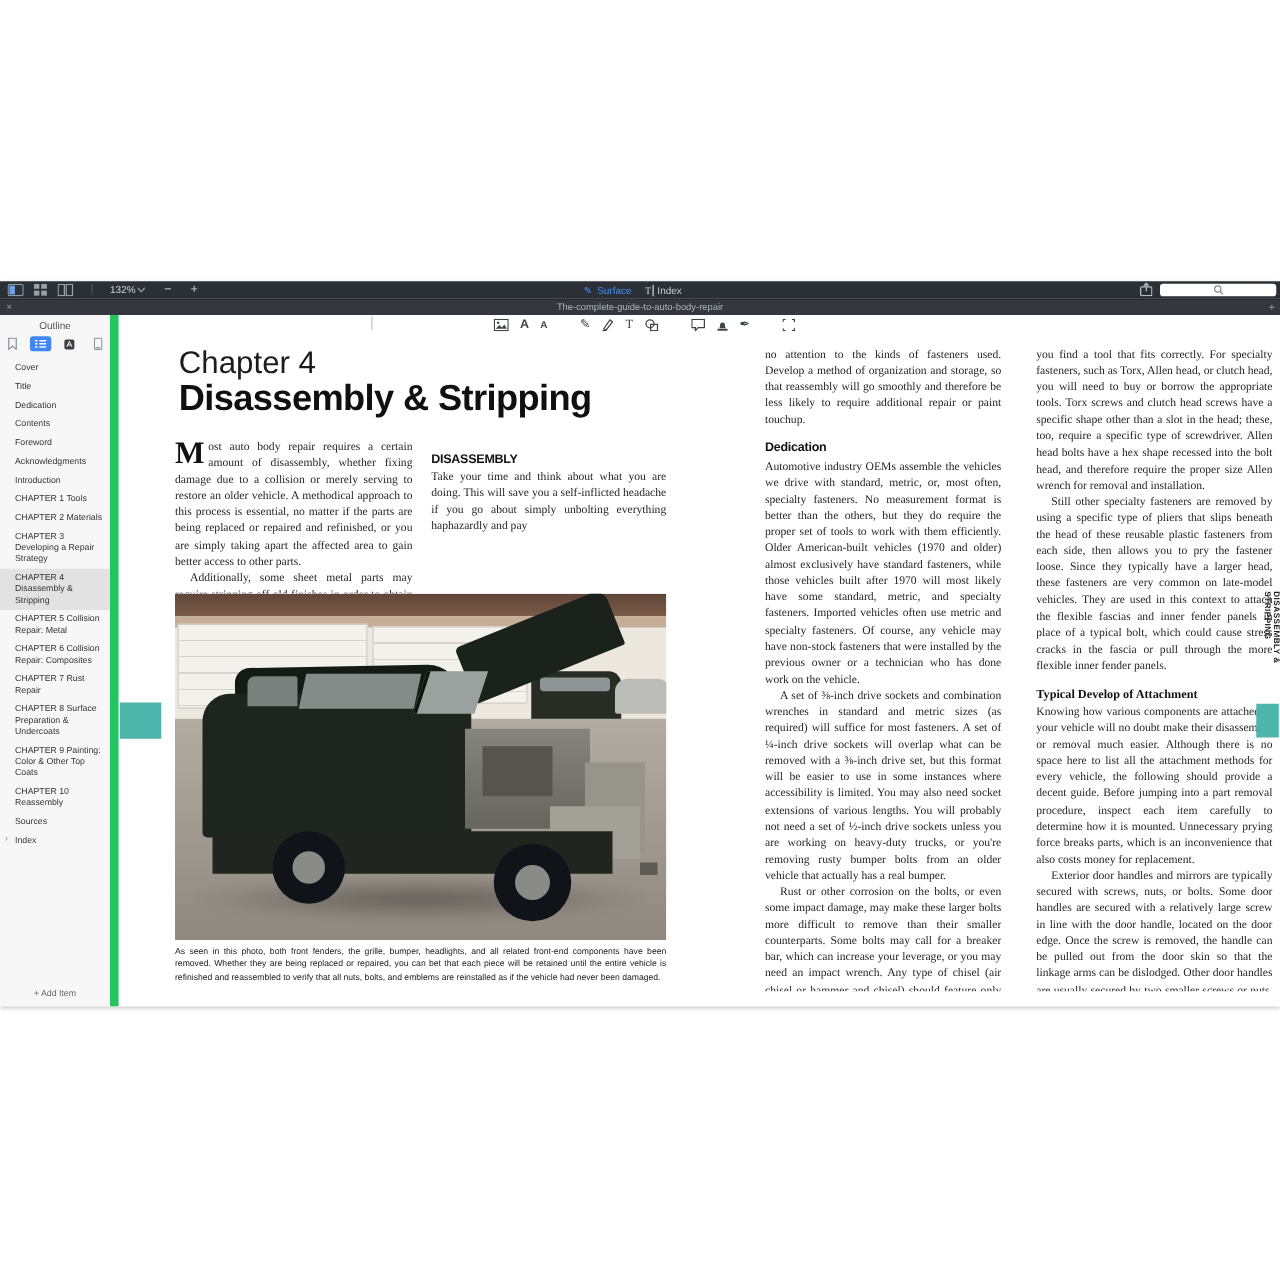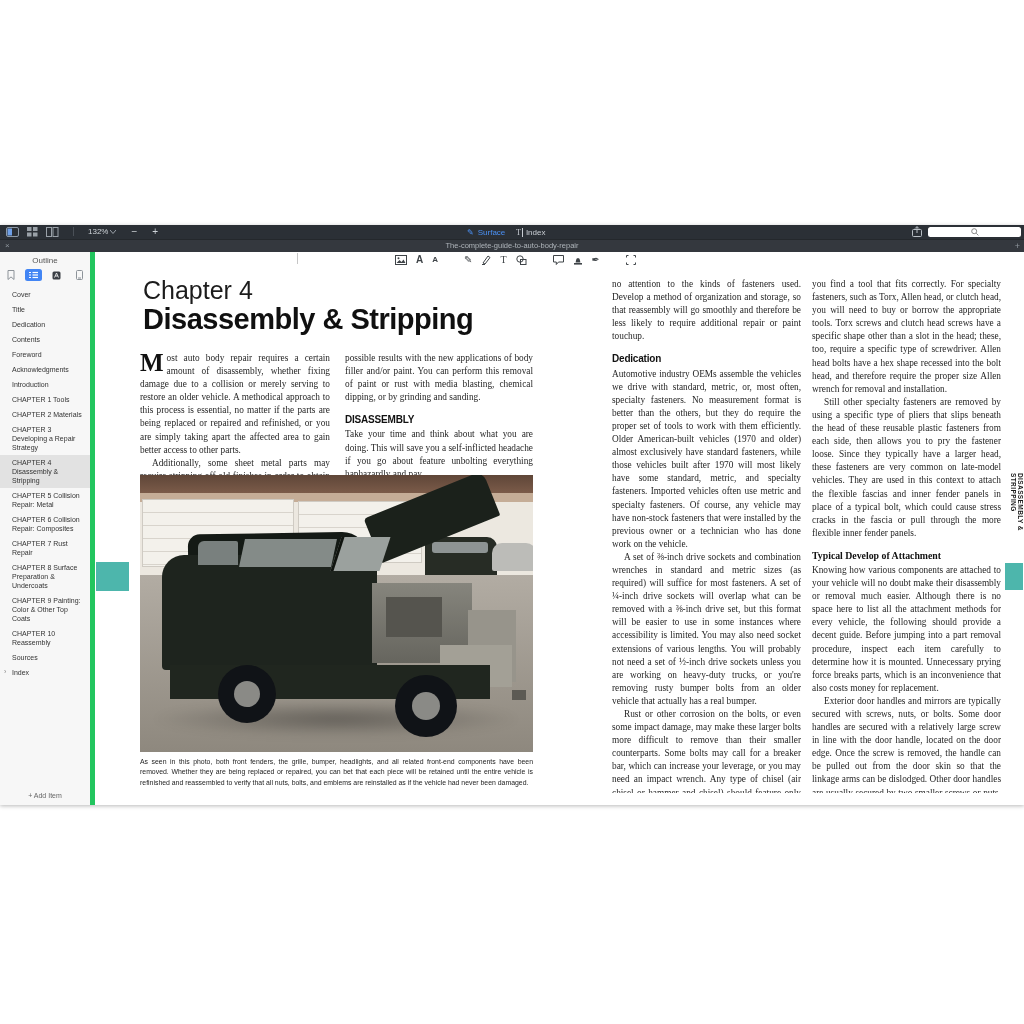--- a/index.html
+++ b/index.html
@@ -29,21 +29,21 @@
                    font-size:7px;padding:0 4px;box-sizing:border-box;outline:none;}
   
   .row2{position:relative;height:13px;background:#34383e;border-top:1px solid #24282c;box-sizing:border-box;}
   .tabclose{position:absolute;left:5px;top:0;height:12px;line-height:12px;color:#8f969d;font-size:8px;}
   .tabtitle{text-align:center;line-height:12px;color:#aeb4ba;font-size:7.5px;}
   .tabadd{position:absolute;right:4px;top:0;height:12px;line-height:12px;color:#8f969d;font-size:9px;}
   
   #content{position:absolute;left:0;top:27px;width:1024px;height:553px;background:#fff;}
   
   #sidebar{position:absolute;left:0;top:0;width:95px;height:553px;background:#f7f7f7;
-           border-right:5px solid #22c55e;box-sizing:border-box;}
+           border-right:7px solid #22c55e;box-sizing:border-box;}
   .sb-title{text-align:center;font-size:8px;color:#555;padding-top:4px;}
   .sb-tabs{display:flex;justify-content:center;gap:6px;margin-top:4px;}
   .sb-tab{width:17px;height:12px;border-radius:2.5px;display:flex;align-items:center;justify-content:center;}
   .sb-tab.sel{background:#4285f4;}
   .sb-list{margin-top:6px;}
   .sb-item{position:relative;font-size:7px;line-height:9px;color:#333;padding:3px 6px 3px 12px;cursor:default;}
   .sb-item.selected{background:#e2e2e2;}
   .sb-item .disc{position:absolute;left:4px;top:2px;color:#888;font-size:7px;}
   .sb-add{position:absolute;bottom:0;left:0;width:100%;text-align:center;font-size:7px;color:#666;
           padding:6px 0;}
@@ -63,21 +63,21 @@
         color:#262626;text-align:justify;overflow:hidden;}
   .bcol p{margin:0;font-family:Liberation Serif, serif;}
   .bcol p.ind{text-indent:12px;}
   .dropcap{float:left;font-weight:bold;font-size:25px;line-height:21px;padding-right:3px;color:#111;}
   .h-sans{font-family:"Liberation Sans",sans-serif;font-weight:bold;font-size:10px;letter-spacing:-0.2px;
           margin:9px 0 2px 0;color:#111;text-align:left;}
   .h-serif{font-family:"Liberation Serif",serif;font-weight:bold;font-size:9.8px;margin:9px 0 2px 0;color:#111;text-align:left;}
   #col1{left:45px;top:100px;width:190px;height:123px;}
   #col2{left:250px;top:100px;width:188px;height:123px;}
   #col3{left:517px;top:26px;width:189px;height:515px;}
-  #col4{left:717px;top:26px;width:189px;height:515px;}
+  #col4{left:734px;top:26px;width:189px;height:515px;}
   .caption{position:absolute;left:45px;top:505px;width:393px;font-size:6.9px;line-height:10.4px;
            color:#222;text-align:justify;}
   
   .vtab{position:absolute;left:915px;top:221px;writing-mode:vertical-rl;font-size:6.5px;font-weight:bold;
         color:#1a1a1a;letter-spacing:.4px;height:96px;}
   .teal-l{position:absolute;left:1px;top:310px;width:33px;height:29px;background:#4db6ac;}
   .teal-r{position:absolute;left:910px;top:311px;width:18px;height:27px;background:#4db6ac;}
   
   .photo{position:absolute;left:45px;top:223px;width:393px;height:277px;overflow:hidden;background:#ece8e0;}
   .ph{position:absolute;}
@@ -306,23 +306,22 @@
 
         <div class="kicker">Chapter 4</div>
         <div class="booktitle">Disassembly &amp; Stripping</div>
 
         <div class="bcol" id="col1">
           <p><span class="dropcap">M</span><span>ost auto body repair requires a certain amount of disassembly, whether fixing damage due to a collision or merely serving to restore an older vehicle. A methodical approach to this process is essential, no matter if the parts are being replaced or repaired and refinished, or you are simply taking apart the affected area to gain better access to other parts.</span></p>
           <p class="ind">Additionally, some sheet metal parts may require stripping off old finishes in order to obtain the best</p>
         </div>
 
         <div class="bcol" id="col2">
-          <p>possible results with the new applications of body filler and/or paint. You can perform this removal of paint or rust with media blasting, chemical dipping, or by grinding and sanding.</p>
           <div class="h-sans">DISASSEMBLY</div>
-          <p>Take your time and think about what you are doing. This will save you a self-inflicted headache if you go about feature unbolting everything haphazardly and pay</p>
+          <p>Take your time and think about what you are doing. This will save you a self-inflicted headache if you go about simply unbolting everything haphazardly and pay</p>
         </div>
 
         <div class="photo">
           <div class="ph ph-beam"></div>
           <div class="ph ph-tan"></div>
           <div class="ph ph-door ph d1"></div>
           <div class="ph ph-door ph d2"></div>
           <div class="ph ph-suv2"></div>
           <div class="ph ph-suv2w"></div>
           <div class="ph ph-car3"></div>

